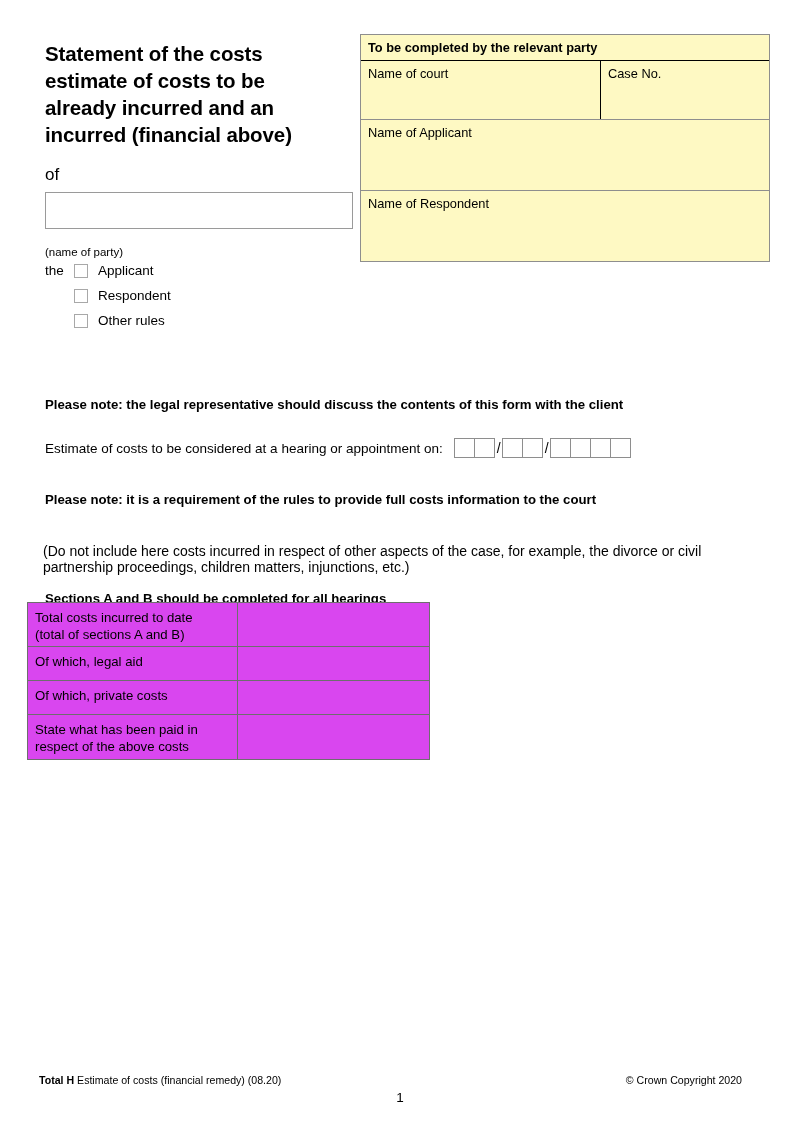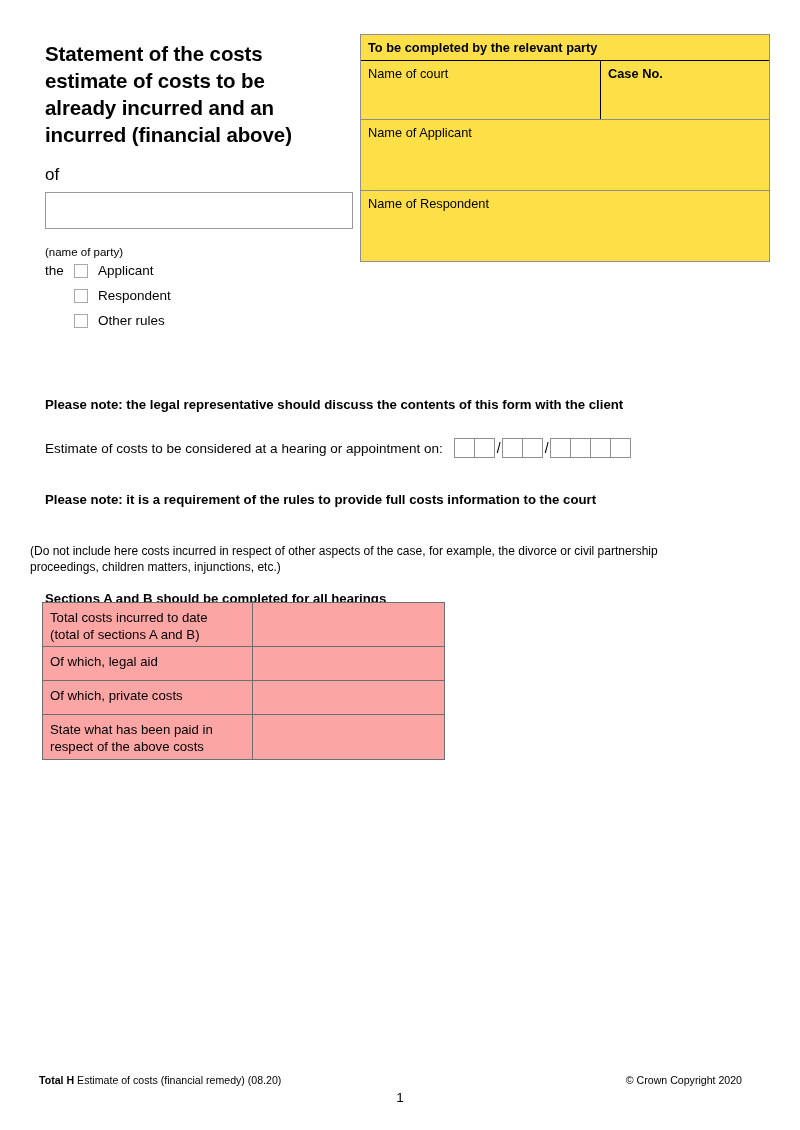--- a/index.html
+++ b/index.html
@@ -100,21 +100,21 @@
   }
 
   
   .court-table {
     position: absolute;
     left: 360px;
     top: 34px;
     width: 410px;
     border: 1px solid #8e8e8e;
     box-sizing: border-box;
-    background: #fde047;
+    background: #fef9c3;
   }
   .ct-row {
     position: relative;
     border-bottom: 1px solid #8e8e8e;
     box-sizing: border-box;
   }
   .ct-row.last { border-bottom: none; }
   .ct-header {
     height: 26px;
     padding: 5px 0 0 7px;
@@ -135,21 +135,20 @@
     font-size: 12.8px;
     line-height: 16px;
     box-sizing: border-box;
   }
   .ct-cell-right {
     flex: 1 1 auto;
     padding: 5px 0 0 7px;
     font-size: 12.8px;
     line-height: 16px;
     box-sizing: border-box;
-    font-weight: bold;
   }
   .ct-tall {
     height: 70px;
     padding: 5px 0 0 7px;
     font-size: 12.8px;
     line-height: 16px;
     box-sizing: border-box;
   }
 
   
@@ -188,48 +187,48 @@
   }
   .dgroup { display: flex; }
   .dslash {
     font-size: 14px;
     margin: 0 2px;
     line-height: 18px;
   }
 
   .small-note {
     position: absolute;
-    left: 30px;
+    left: 43px;
     top: 543px;
     width: 672px;
-    font-size: 12px;
+    font-size: 14px;
     line-height: 16px;
   }
 
   .sections-heading {
     position: absolute;
     left: 45px;
     top: 590px;
     font-size: 13.2px;
     font-weight: bold;
     line-height: 17px;
     text-decoration: underline;
     white-space: nowrap;
   }
 
   
   .costs-table {
     position: absolute;
-    left: 42px;
+    left: 27px;
     top: 602px;
     width: 403px;
     border: 1px solid #6e6e6e;
     border-collapse: collapse;
     box-sizing: border-box;
-    background: #fca5a5;
+    background: #d946ef;
   }
   .costs-row {
     display: flex;
     border-bottom: 1px solid #6e6e6e;
     box-sizing: border-box;
   }
   .costs-row.last { border-bottom: none; }
   .costs-label {
     flex: 0 0 210px;
     border-right: 1px solid #6e6e6e;

